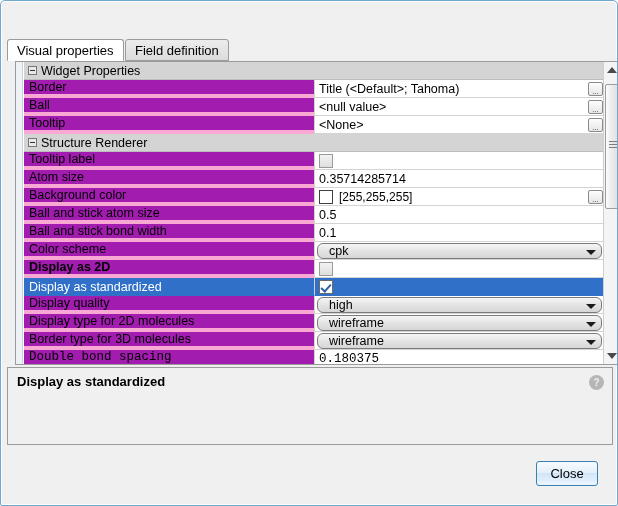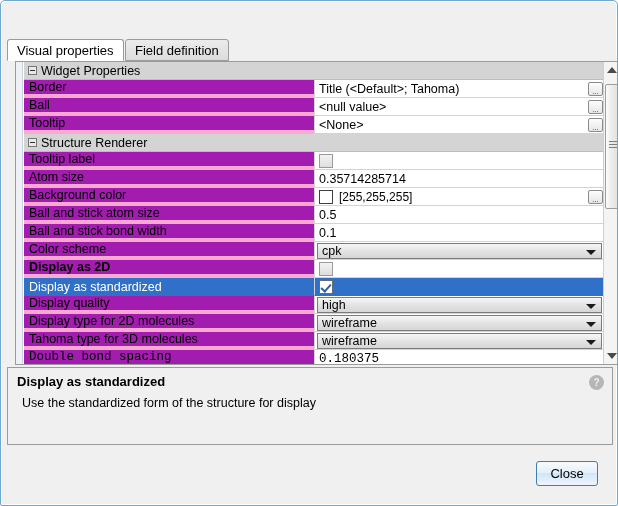--- a/index.html
+++ b/index.html
@@ -172,24 +172,24 @@
     background: linear-gradient(to bottom, #fdfdfd, #e6e6e6);
     font-size: 8px; color: #333;
     display: flex; align-items: flex-end; justify-content: center;
     line-height: 7px;
     cursor: pointer;
   }
   .combo {
     position: absolute; left: 2px; top: 1px;
     width: 285px; height: 16px;
     border: 1px solid #7b7b7b;
-    border-radius: 0;
+    border-radius: 6px;
     background: linear-gradient(to bottom, #f6f6f6 0%, #e2e2e2 55%, #d6d6d6 100%);
     display: flex; 
-    padding-left: 4px;
+    padding-left: 11px;
     font-size: 12.5px; color: #000;
     cursor: pointer;
   }
   .combo .arrow {
     position: absolute; right: 5px; top: 6px;
     width: 0; height: 0;
     border-left: 5px solid transparent;
     border-right: 5px solid transparent;
     border-top: 5px solid #1a1a1a;
   }
@@ -453,21 +453,21 @@
           </div>
           <div class="valcell">
             <div class="combo">
               <span>wireframe</span>
               <span class="arrow"></span>
             </div>
           </div>
         </div>
         <div class="row" style="top: 270px;">
           <div class="namecell">
-            <span>Tahoma type for 3D molecules</span>
+            <span>Border type for 3D molecules</span>
           </div>
           <div class="valcell">
             <div class="combo">
               <span>wireframe</span>
               <span class="arrow"></span>
             </div>
           </div>
         </div>
         <div class="row" style="top: 288px; font-family: Liberation Mono, monospace;">
           <div class="namecell">
@@ -491,21 +491,20 @@
         </div>
       </div>
       <div class="sb-arrow down">
         <span class="tri-down"></span>
       </div>
     </div>
   </div>
 
   <div class="descpanel">
     <div class="desc-title">Display as standardized</div>
-    <div class="desc-body">Use the standardized form of the structure for display</div>
     <div class="help-icon">?</div>
   </div>
 
   <div class="buttonbar">
     <div class="btn-close">Close</div>
   </div>
 
 </div>
 
 </body></html>

